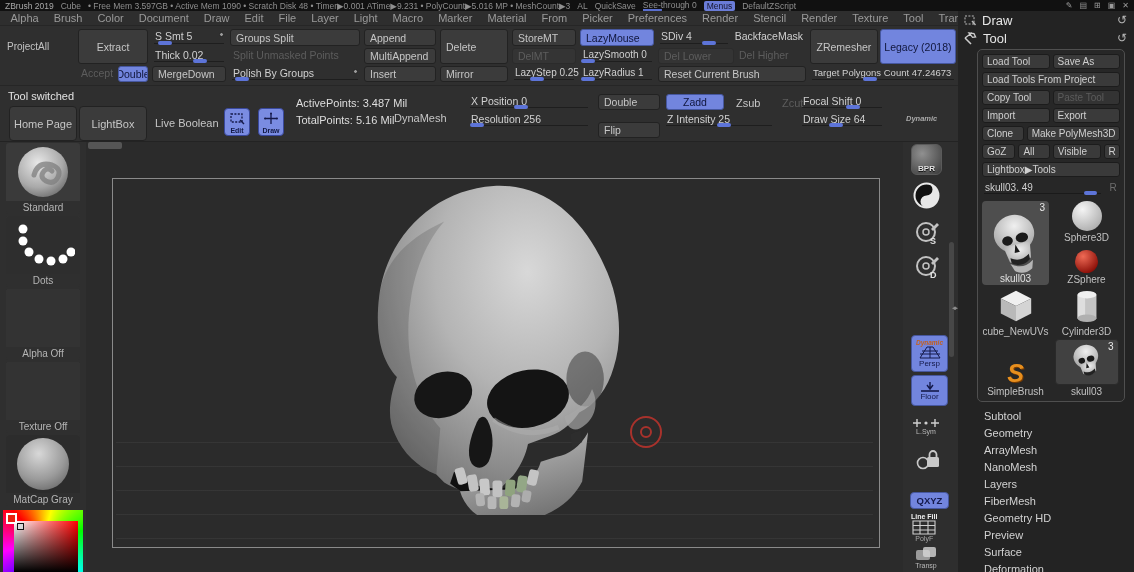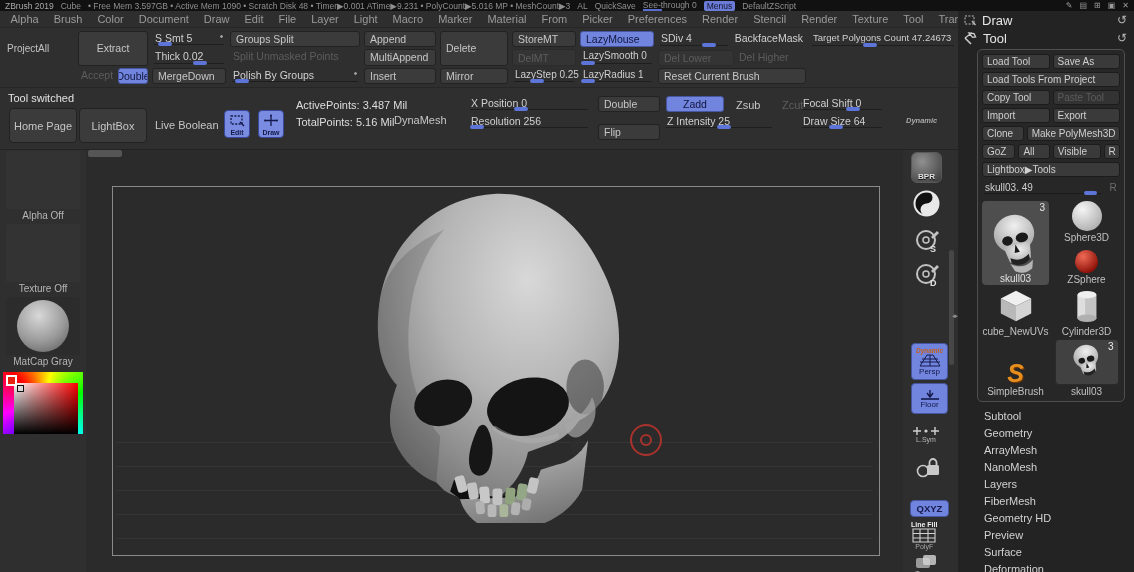--- a/index.html
+++ b/index.html
@@ -251,20 +251,24 @@
               </div>
             <span class="slider flat" style="flex:none">BackfaceMask</span>
           </div>
           <div class="row">
             <div class="btn disabled" style="flex:1">Del Lower</div>
             <div class="slider flat disabled" style="flex:1">Del Higher</div>
           </div>
           <div class="btn">Reset Current Brush</div>
         </div>
         <div class="group" style="width:146px">
+          <div class="row">
+            <div class="btn tall center" style="flex:1">ZRemesher</div>
+            <div class="btn tall center accent" style="flex:1.15">Legacy (2018)</div>
+          </div>
           <div class="slider" style="font-size:9.5px">
               <span>Target Polygons Count 47.24673</span>
               <i class="tr"></i>
               <i class="hd" style="left:36%"></i>
             </div>
         </div>
       </div>
 
       <div class="row2">
         <span class="notice">Tool switched</span>
@@ -325,20 +329,52 @@
             <span>Draw Size 64</span>
             <i class="tr"></i>
             <i class="hd" style="left:35%"></i>
           </div>
         <span class="lbl" style="left:906px; top:28px; font-size:7.5px; font-style:italic; font-weight:bold; color:#a9a9a9;">Dynamic</span>
       </div>
 
       <div class="workspace">
 
         <div class="sidebar">
+          <div class="thumb">
+            <div class="img">
+              <svg width="54" height="54" viewBox="0 0 54 54">
+                <defs>
+                    <radialGradient id="gstd" cx="40%" cy="32%" r="75%">
+                      <stop offset="0%" stop-color="#e8e8e8"></stop>
+                      <stop offset="65%" stop-color="#a9a9a9"></stop>
+                      <stop offset="100%" stop-color="#6c6c6c"></stop>
+                    </radialGradient>
+                  </defs>
+                <circle cx="27" cy="27" r="25" fill="url(#gstd)"></circle>
+                <path d="M18,30 q4,-14 18,-10 q10,4 6,12 q-4,8 -12,4 q-7,-4 -2,-10 q4,-4 8,0" fill="none" stroke="#7e7e7e" stroke-width="5" stroke-linecap="round" opacity="0.75"></path>
+              </svg>
+            </div>
+            <div class="tlabel">Standard</div>
+          </div>
+          <div class="thumb">
+            <div class="img" style="background:#2e2e2e">
+              <svg width="64" height="52" viewBox="0 0 64 52">
+                <g fill="#fff">
+                    <circle cx="12" cy="10" r="4.5"></circle>
+                    <circle cx="12" cy="22" r="4.5"></circle>
+                    <circle cx="18" cy="33" r="4.5"></circle>
+                    <circle cx="28" cy="40" r="4.5"></circle>
+                    <circle cx="40" cy="42" r="4.5"></circle>
+                    <circle cx="52" cy="40" r="4.5"></circle>
+                    <circle cx="60" cy="33" r="4.5"></circle>
+                  </g>
+              </svg>
+            </div>
+            <div class="tlabel">Dots</div>
+          </div>
           <div class="thumb empty">
             <div class="img"></div>
             <div class="tlabel">Alpha Off</div>
           </div>
           <div class="thumb empty">
             <div class="img"></div>
             <div class="tlabel">Texture Off</div>
           </div>
           <div class="thumb">
             <div class="img" style="background:#2c2c2c">

